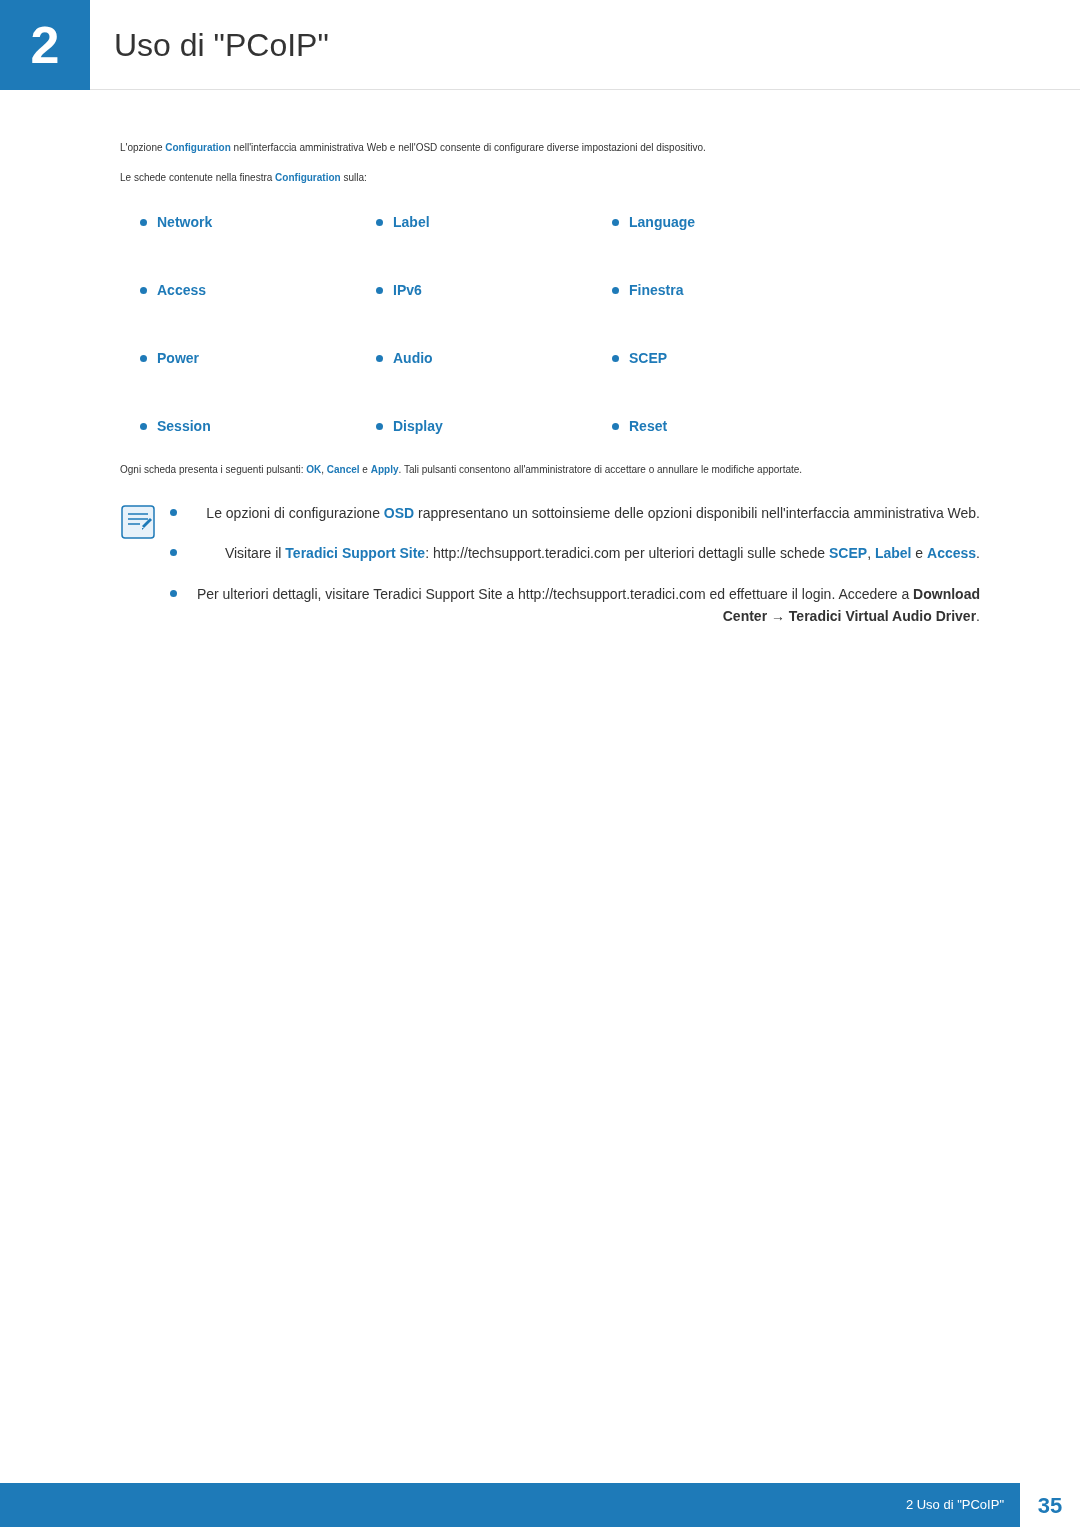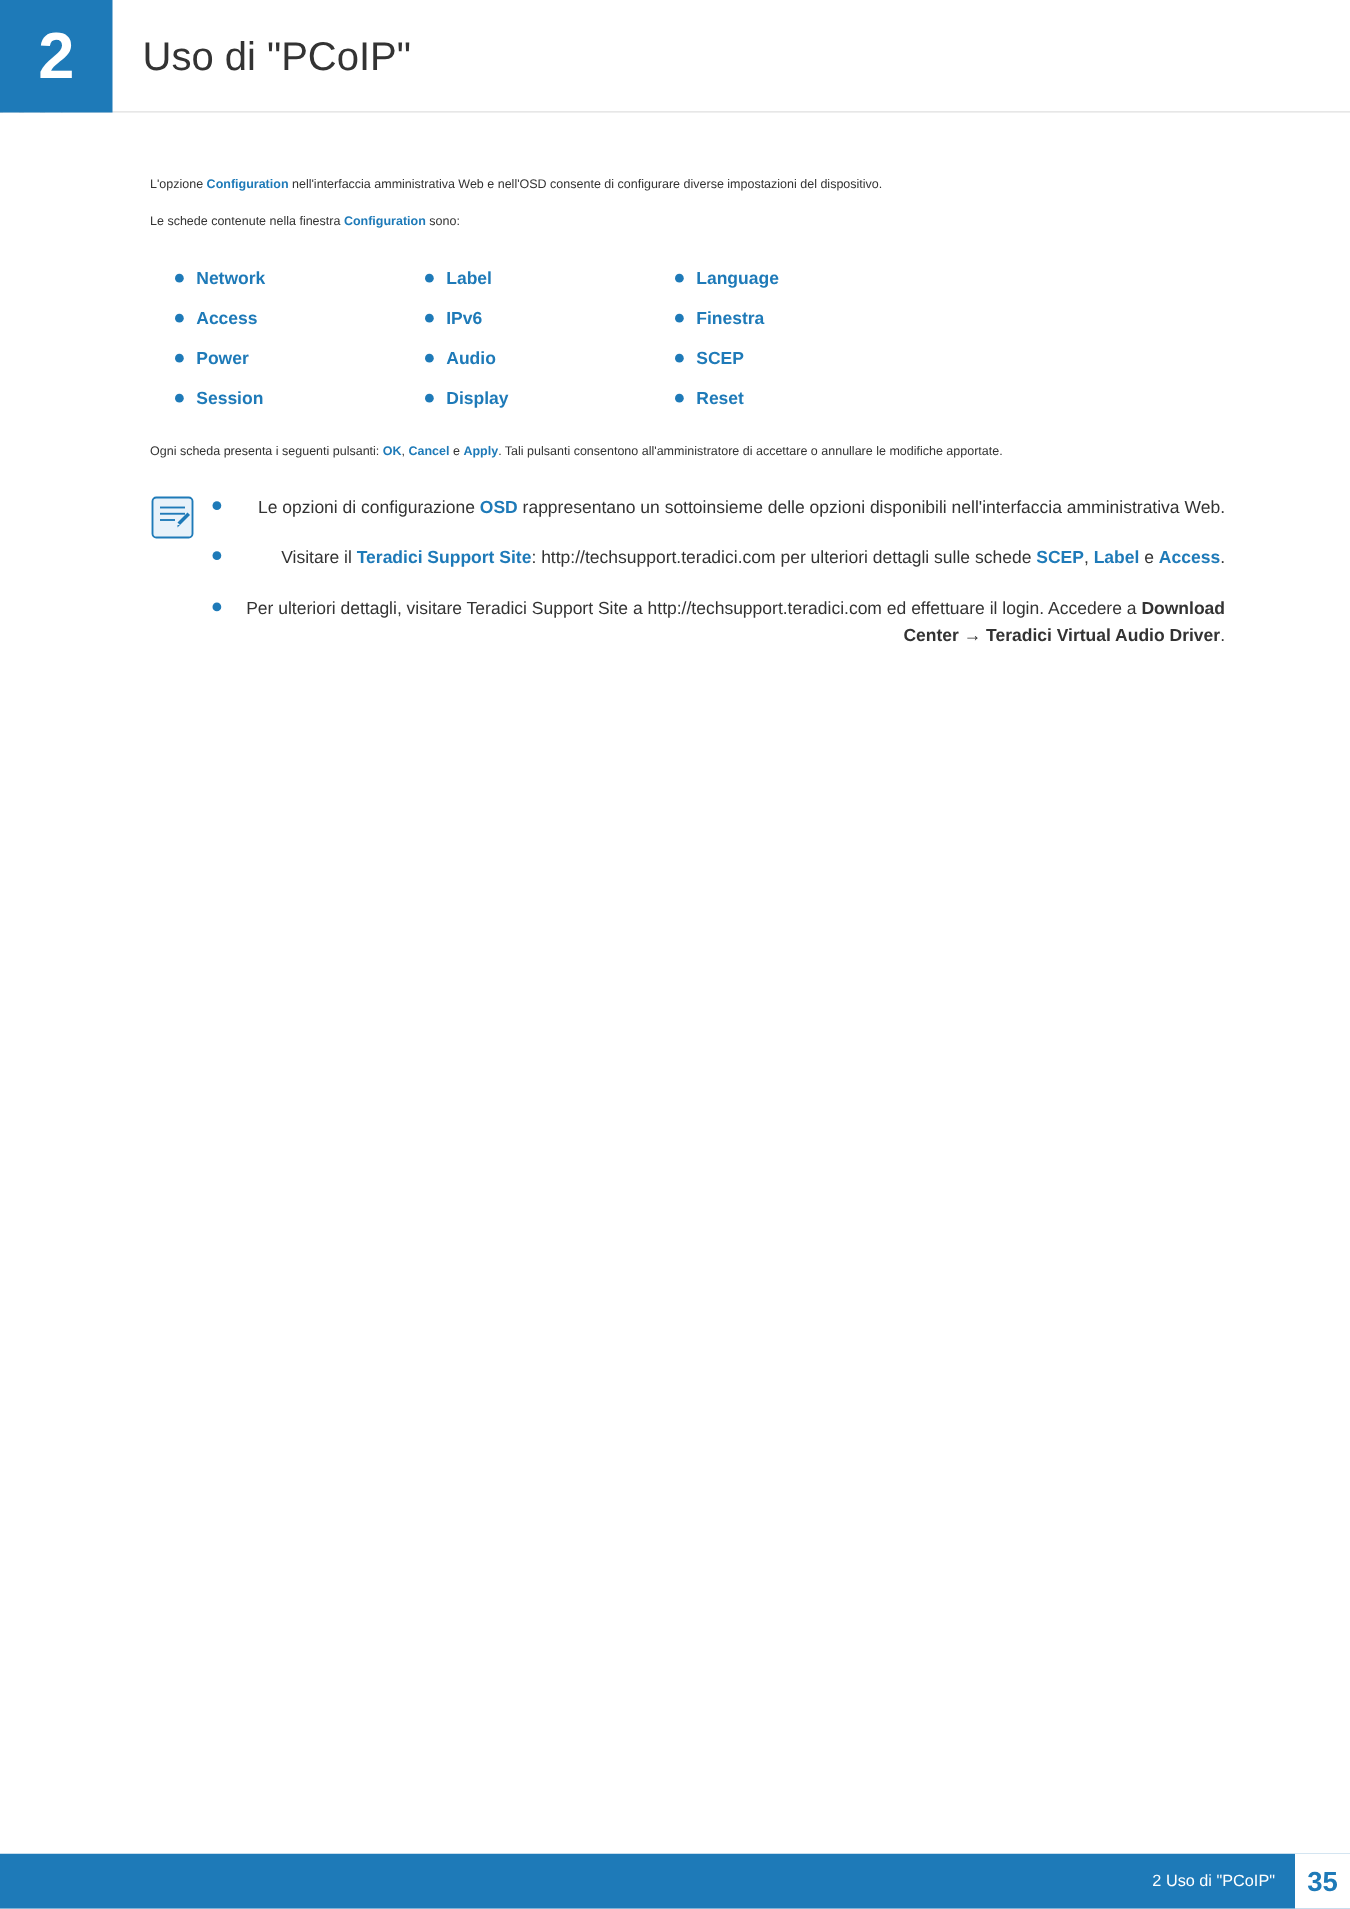--- a/index.html
+++ b/index.html
@@ -110,20 +110,21 @@
     }
 
     
     .bullet-grid {
       display: grid;
       grid-template-columns: 200px 200px 200px;
       grid-template-rows: repeat(4, 32px);
       margin: 20px 0 20px 20px;
       row-gap: 0;
       column-gap: 0;
+      gap: 36px;
     }
 
     .bullet-item {
       display: flex;
       align-items: center;
       gap: 10px;
       font-size: 14px;
     }
 
     .bullet-dot {
@@ -200,21 +201,21 @@
       color: #ffffff;
       font-size: 13px;
       padding-right: 16px;
     }
 
     .footer-page {
       background: #ffffff;
       color: #1e7ab8;
       font-size: 22px;
       font-weight: bold;
-      width: 44px;
+      width: 60px;
       height: 44px;
       display: flex;
       align-items: center;
       justify-content: center;
     }
   </style>
 </head>
 <body>
 
 <div class="header-bar">
@@ -226,21 +227,21 @@
 </div>
 
 <div class="content">
 
 
   <p class="body-text">
     <span>L'opzione </span><span class="blue-bold">Configuration</span><span> nell'interfaccia amministrativa Web e nell'OSD consente di configurare diverse impostazioni del dispositivo.</span>
   </p>
 
   <p class="body-text">
-    <span>Le schede contenute nella finestra </span><span class="blue-bold">Configuration</span><span> sono:</span>
+    <span>Le schede contenute nella finestra </span><span class="blue-bold">Configuration</span><span> sulla:</span>
   </p>
 
   <div class="bullet-grid">
 
     <div class="bullet-item">
       <span class="bullet-dot"></span>
       <span class="bullet-text">Network</span>
     </div>
     <div class="bullet-item">
       <span class="bullet-dot"></span>

